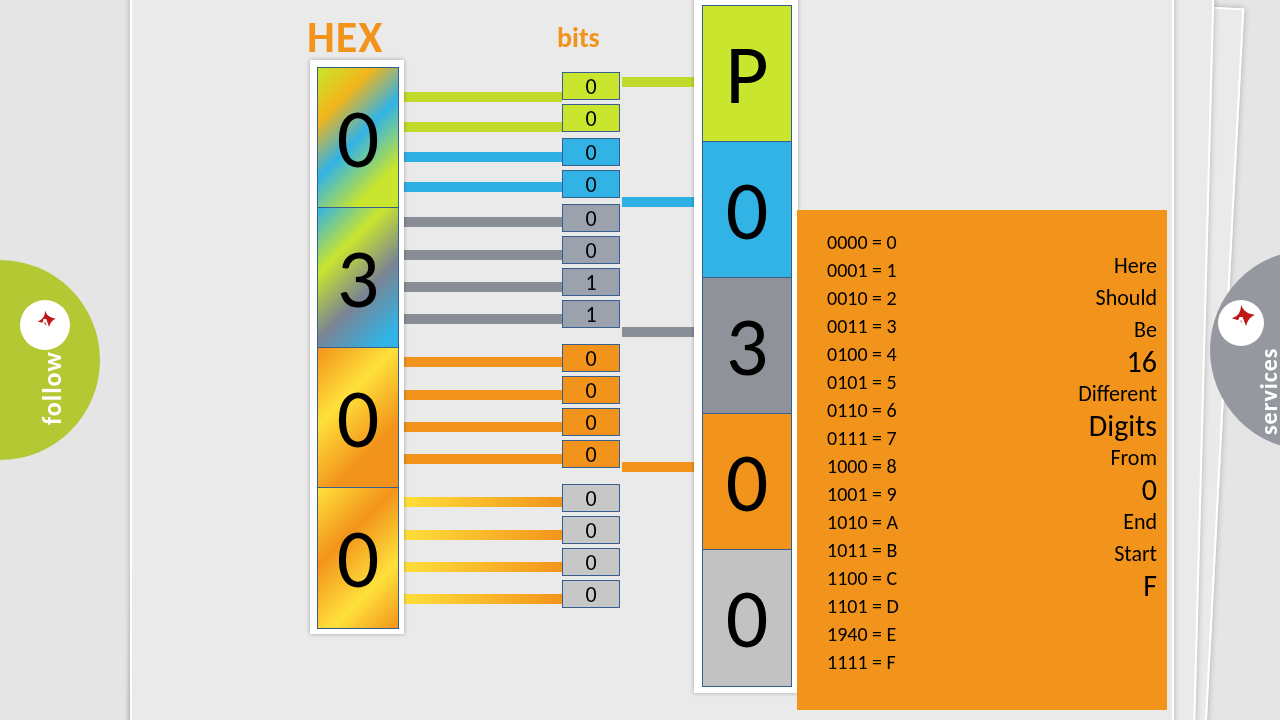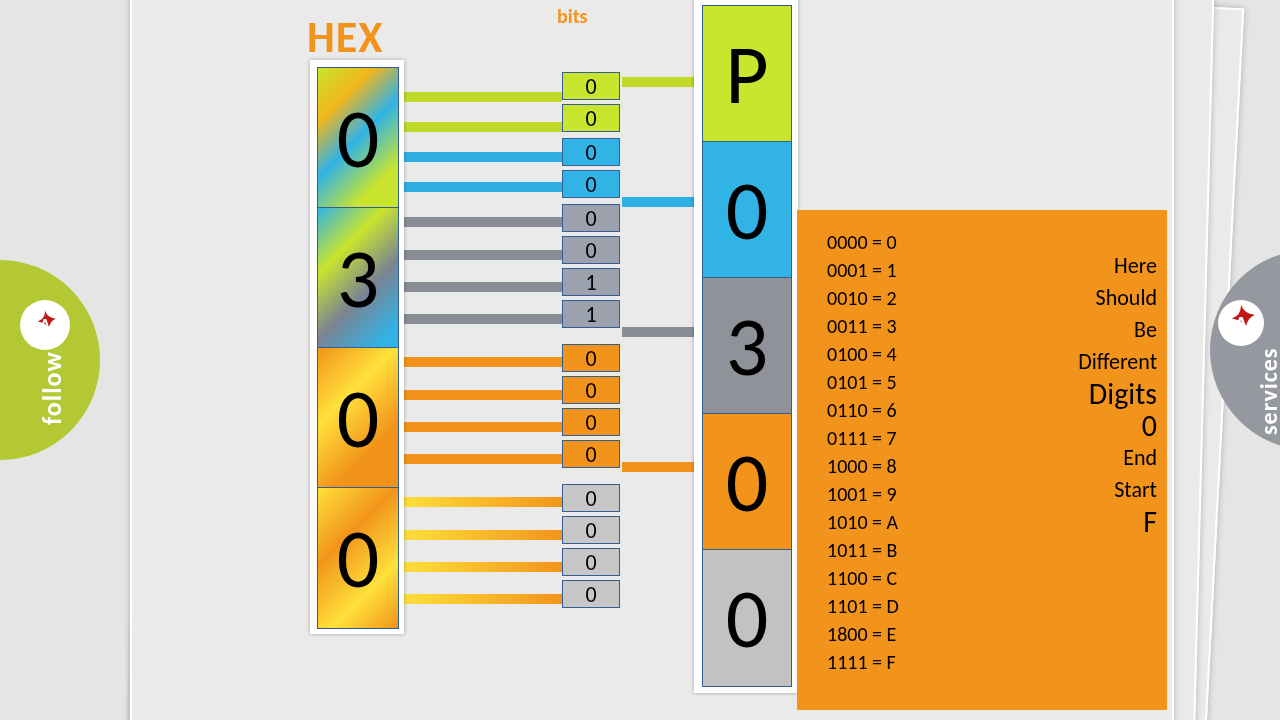--- a/index.html
+++ b/index.html
@@ -3,21 +3,21 @@
 <meta charset="utf-8">
 <style>
   html,body{margin:0;padding:0;width:1280px;height:720px;background:#e5e5e5;font-family:Calibri,Arial,sans-serif;overflow:hidden;}
   .stage{position:absolute;left:100px;top:0;width:1080px;height:720px;margin-top:20px;}
   .paper{position:absolute;background:#eaeaea;border:2px solid #fff;box-shadow:0 0 6px rgba(0,0,0,.25);}
   .paper.p3{left:60px;top:-40px;width:1060px;height:800px;transform:rotate(3deg);}
   .paper.p2{left:40px;top:-40px;width:1060px;height:800px;transform:rotate(1.5deg);}
   .paper.p1{left:30px;top:-30px;width:1040px;height:790px;}
 
   .title-hex{position:absolute;left:175px;top:18px;color:#f2941b;font-size:44px;font-weight:900;letter-spacing:1px;}
-  .title-bits{position:absolute;left:425px;top:12px;color:#f2941b;font-size:20px;font-weight:800;}
+  .title-bits{position:absolute;left:425px;top:28px;color:#f2941b;font-size:28px;font-weight:800;}
 
   
   .hexcol{position:absolute;left:178px;top:68px;width:80px;height:560px;border:3px solid #fff;background:#fff;padding:4px;box-sizing:content-box;box-shadow:0 0 4px rgba(0,0,0,.3);}
   .hexcell{position:absolute;left:4px;width:80px;height:140px;border:1px solid #355f91;display:flex;align-items:center;justify-content:center;font-size:84px;font-weight:400;}
   .hexcell.h0{top:4px;background:linear-gradient(135deg,#c9e52e,#f2b51b 25%,#31b3e6 50%,#c9e52e 80%);}
   .hexcell.h1{top:144px;background:linear-gradient(135deg,#31b3e6,#c9e52e 30%,#7a8393 60%,#31b3e6 90%);}
   .hexcell.h2{top:284px;background:linear-gradient(135deg,#f2941b,#ffe13b 35%,#f2941b 70%);}
   .hexcell.h3{top:424px;background:linear-gradient(135deg,#ffe13b,#f2941b 35%,#ffe13b 70%,#f2941b);}
 
   
@@ -176,29 +176,31 @@
         <div>0100 = 4</div>
           <div>0101 = 5</div>
         <div>0110 = 6</div>
           <div>0111 = 7</div>
         <div>1000 = 8</div>
           <div>1001 = 9</div>
         <div>1010 = A</div>
           <div>1011 = B</div>
         <div>1100 = C</div>
           <div>1101 = D</div>
-        <div>1800 = E</div>
+        <div>1940 = E</div>
           <div>1111 = F</div>
       </div>
       <div class="rightcol">
         <div>Here</div>
         <div>Should</div>
         <div>Be</div>
+        <div class="big">16</div>
         <div>Different</div>
         <div class="big">Digits</div>
+        <div>From</div>
         <div class="big">0</div>
         <div>End</div>
         <div>Start</div>
         <div class="big">F</div>
       </div>
     </div>
 
   </div>
 </div>
 

